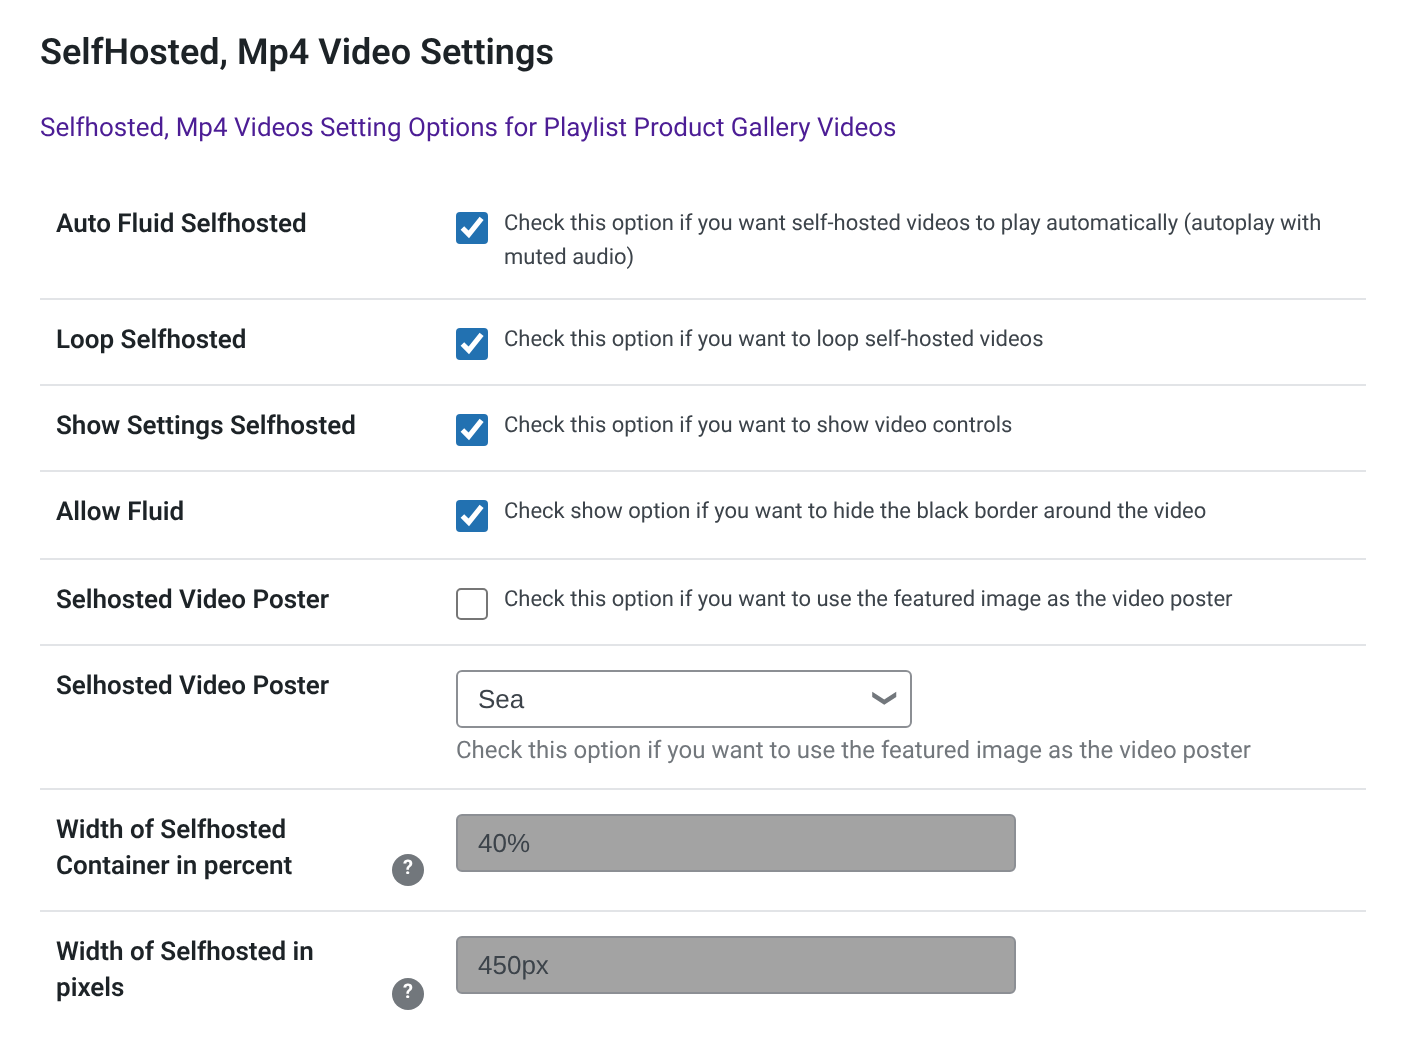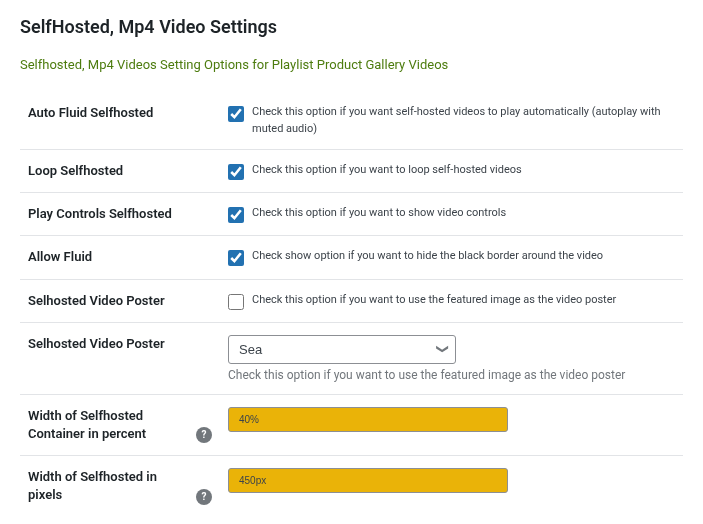--- a/index.html
+++ b/index.html
@@ -24,21 +24,21 @@
 
     .page-title {
       font-size: 18px;
       font-weight: 600;
       color: #1d2327;
       margin-bottom: 20px;
     }
 
     .page-subtitle {
       font-size: 13px;
-      color: #4d7c0f;
+      color: #4c1d95;
       margin-bottom: 20px;
     }
 
     .settings-table {
       width: 100%;
       border-collapse: collapse;
     }
 
     .settings-table tr {
       border-top: 1px solid #e2e4e7;
@@ -143,23 +143,23 @@
       font-size: 12px;
       color: #72777c;
       margin-top: 4px;
     }
 
     .text-input {
       width: 280px;
       padding: 6px 10px;
       border: 1px solid #8c8f94;
       border-radius: 3px;
-      font-size: 10px;
-      color: #3c434a;
-      background: #eab308;
+      font-size: 13px;
+      color: #3c434a;
+      background: #a3a3a3;
       outline: none;
     }
   </style>
 </head>
 <body>
 
 <div class="page-container">
   <h1 class="page-title">SelfHosted, Mp4 Video Settings</h1>
   <p class="page-subtitle">Selfhosted, Mp4 Videos Setting Options for Playlist Product Gallery Videos</p>
 
@@ -177,21 +177,21 @@
         <tr>
           <td class="label-cell"><span>Loop Selfhosted</span></td>
           <td class="control-cell">
             <div class="checkbox-row">
               <input type="checkbox" checked="" style="">
               <span class="checkbox-label">Check this option if you want to loop self-hosted videos</span>
             </div>
           </td>
         </tr>
         <tr>
-          <td class="label-cell"><span>Play Controls Selfhosted</span></td>
+          <td class="label-cell"><span>Show Settings Selfhosted</span></td>
           <td class="control-cell">
             <div class="checkbox-row">
               <input type="checkbox" checked="" style="">
               <span class="checkbox-label">Check this option if you want to show video controls</span>
             </div>
           </td>
         </tr>
         <tr>
           <td class="label-cell"><span>Allow Fluid</span></td>
           <td class="control-cell">

